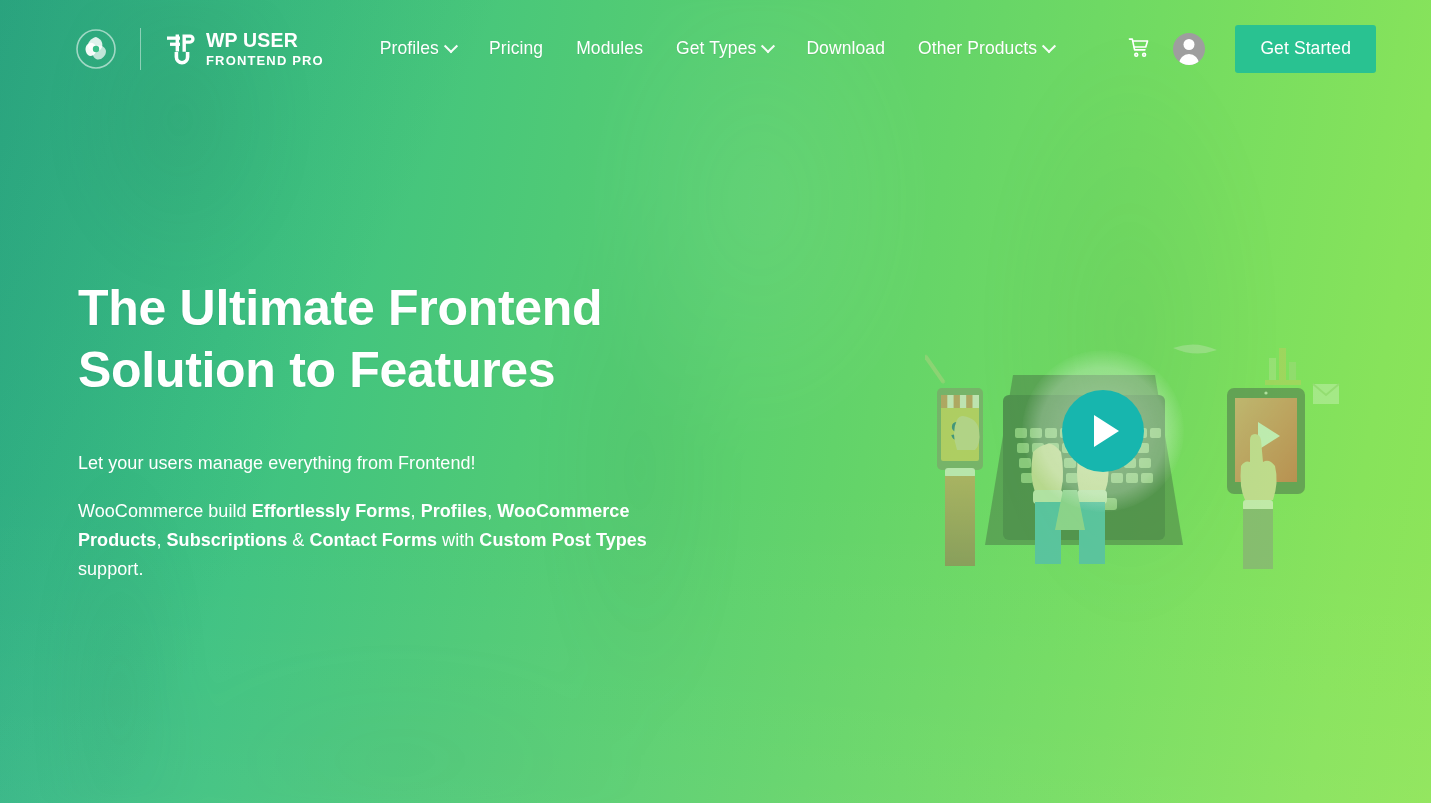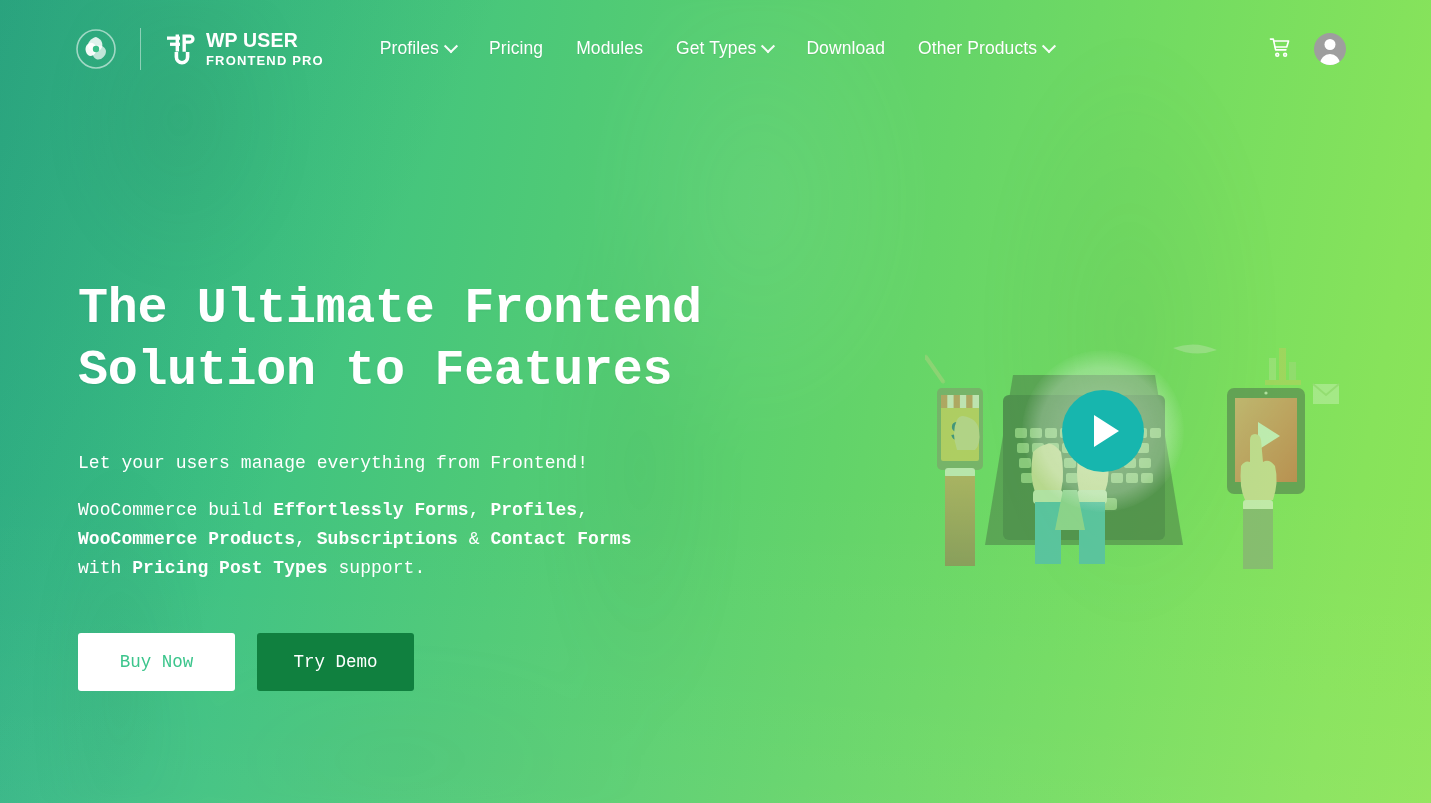--- a/index.html
+++ b/index.html
@@ -105,21 +105,21 @@
   }
   .get-started {
     background:#29c291; color:#fff;
     font-size:17.5px; padding:13px 25px 14px;
     border:none; border-radius:3px; cursor:pointer;
     font-family:inherit; letter-spacing:.1px;
   }
 
   
   .hero-copy {
-    position:absolute; left:78px; top:278px; width:640px; z-index:30;font-family:Liberation Mono, monospace;
+    position:absolute; left:78px; top:278px; width:640px; z-index:30;
   }
   .headline {
     color:#fff; font-size:50px; font-weight:bold;
     line-height:1.23; letter-spacing:-.3px;
     text-shadow:0 1px 2px rgba(0,0,0,.06);
   }
   .tagline {
     color:#fff; font-size:18px; margin-top:52px; letter-spacing:.05px;
   }
   .desc {
@@ -234,20 +234,21 @@
           <path d="M1.5 2.2h3l2.4 11.2h10.8"></path>
           <path d="M6.4 10.4h12.1l1.9-6.2H5.1"></path>
           <circle cx="8.6" cy="18.6" r="1.5"></circle>
           <circle cx="16.8" cy="18.6" r="1.5"></circle>
         </svg>
       </div>
       <div class="avatar">
         <div class="avatar-head"></div>
         <div class="avatar-body"></div>
       </div>
+      <button class="get-started">Get Started</button>
     </div>
   </div>
 
   <div class="illus">
     <svg viewBox="0 0 420 290">
       <defs>
         <linearGradient id="tabGrad" x1="0" y1="0" x2="1" y2="1">
           <stop offset="0%" stop-color="#e8a07a"></stop>
           <stop offset="100%" stop-color="#d9604a"></stop>
         </linearGradient>
@@ -350,20 +351,16 @@
     </div>
   </div>
 
   <div class="hero-copy">
     <h1 class="headline">
       <span>The Ultimate Frontend</span><br>
       <span>Solution to Features</span>
     </h1>
     <p class="tagline">Let your users manage everything from Frontend!</p>
     <p class="desc">
-      <span>WooCommerce build </span><b>Effortlessly Forms</b><span>, </span><b>Profiles</b><span>, </span><b>WooCommerce Products</b><span>, </span><b>Subscriptions</b><span> &amp; </span><b>Contact Forms</b><span> with </span><b>Pricing Post Types</b><span> support.</span>
+      <span>WooCommerce build </span><b>Effortlessly Forms</b><span>, </span><b>Profiles</b><span>, </span><b>WooCommerce Products</b><span>, </span><b>Subscriptions</b><span> &amp; </span><b>Contact Forms</b><span> with </span><b>Custom Post Types</b><span> support.</span>
     </p>
-    <div class="cta-row">
-      <button class="btn btn-buy">Buy Now</button>
-      <button class="btn btn-demo">Try Demo</button>
-    </div>
   </div>
 </div>
 
 </body></html>

